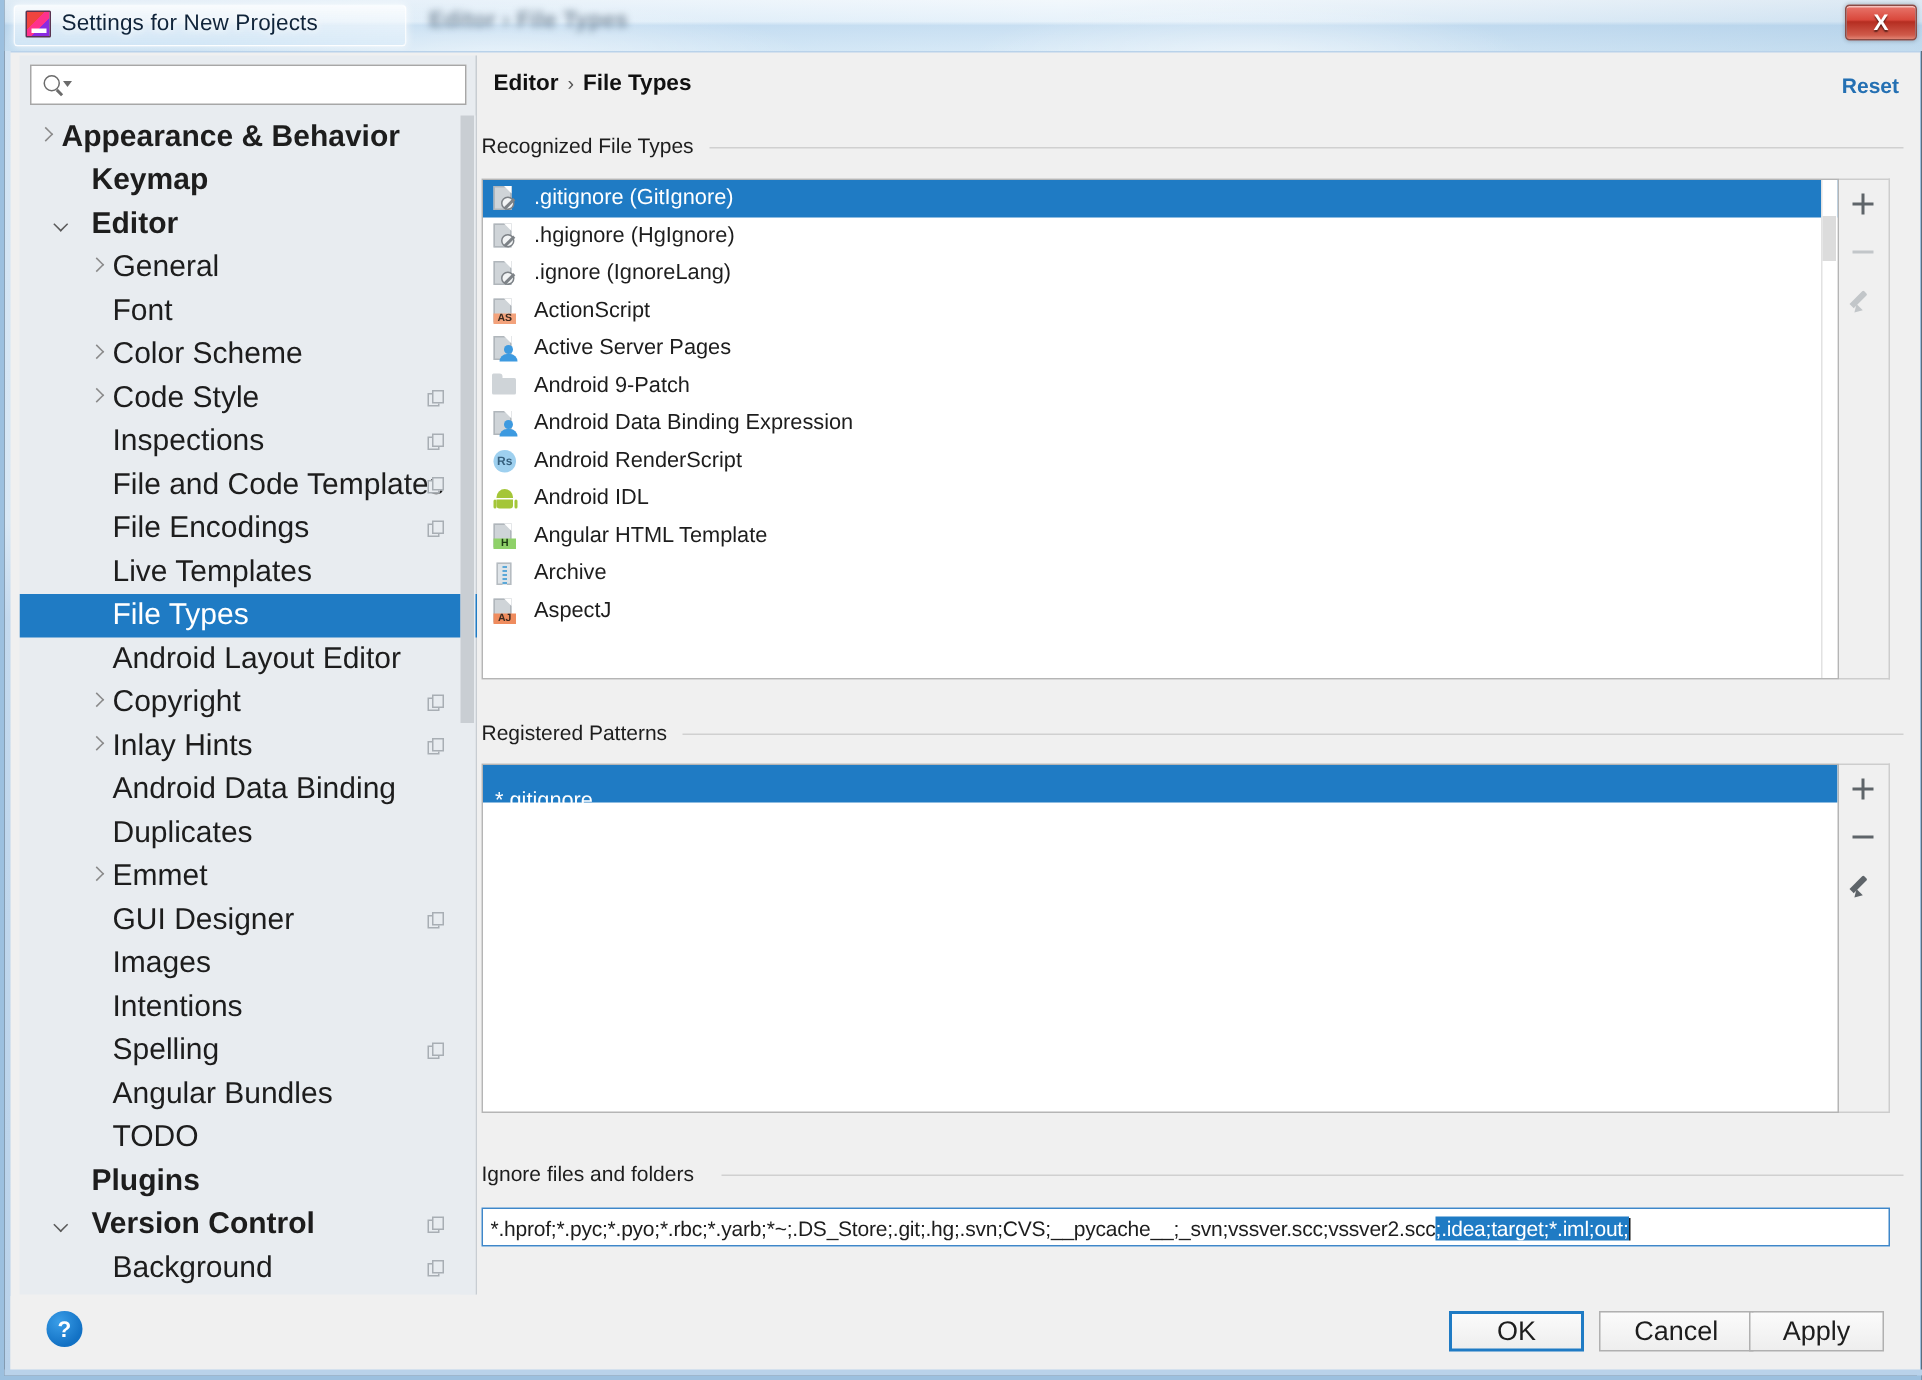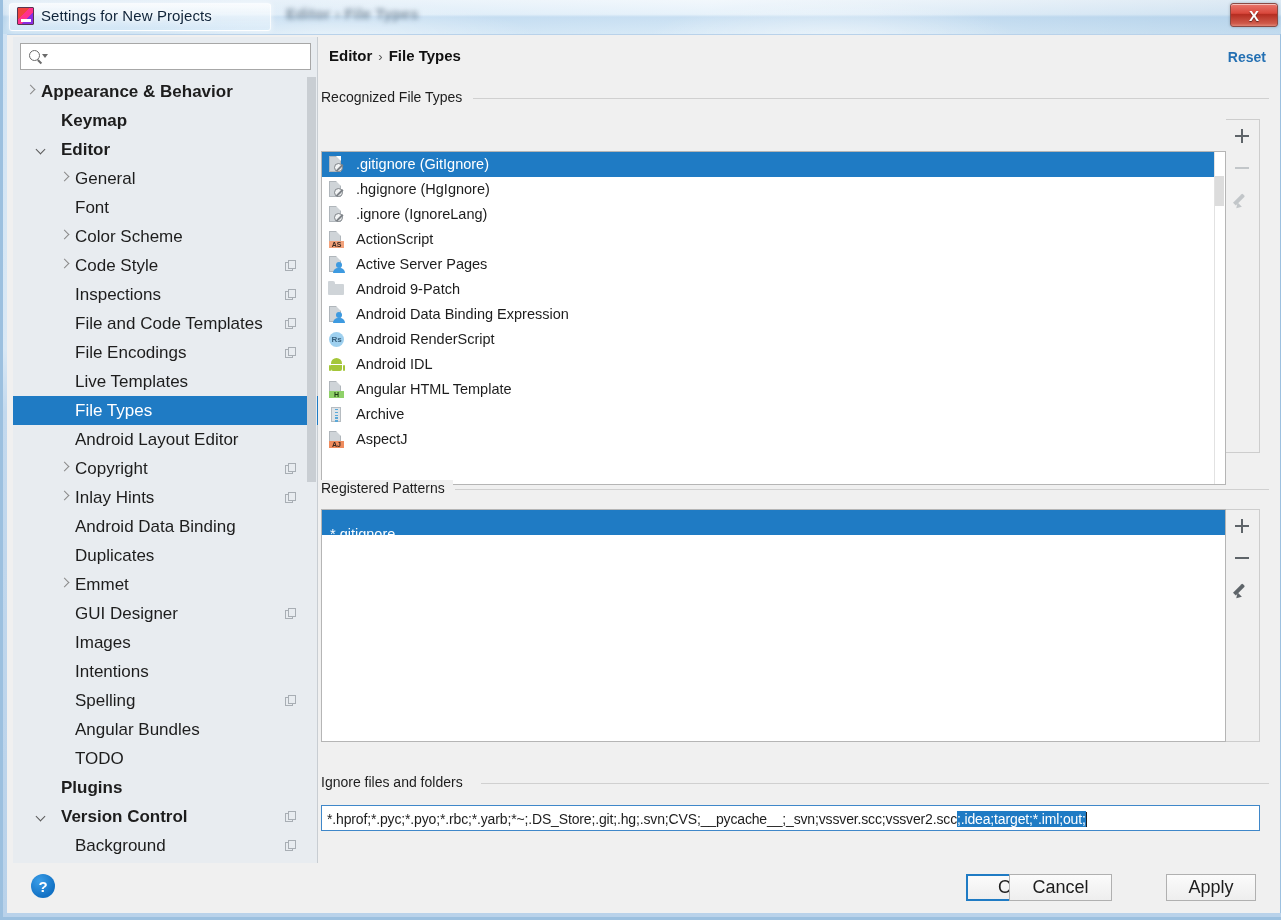--- a/index.html
+++ b/index.html
@@ -164,21 +164,21 @@
     transform: rotate(-45deg);
   }
   .arrow-down::before {
     content:""; position:absolute; left:0px; top:2px;
     width:6px; height:6px;
     border-right:1.8px solid #5a5a5a; border-bottom:1.8px solid #5a5a5a;
     transform: rotate(45deg);
   }
   .tree-label {
     position:absolute;
-    font-size:17px; color:#1d1d1d;
+    font-size:20px; color:#1d1d1d;
   }
   .tree-row.bold .tree-label { font-weight: bold; }
   .tree-row.selected { background:#1f7bc4; }
   .tree-row.selected .tree-label { color:#ffffff; }
   .copy-icon {
     position:absolute; right:22px; top:9px;
     width:11px; height:11px;
   }
   .copy-icon .b {
     position:absolute; left:0; top:2px; width:8px; height:9px;
@@ -584,21 +584,21 @@
       <div id="breadcrumb">
         <span>Editor</span><span class="sep">›</span><span>File Types</span>
       </div>
       <div id="reset-link">Reset</div>
 
       <div class="section-label-row" style="top:52px;">
         <div class="section-label">Recognized File Types</div>
         <div class="section-rule" style="left:152px; right:2px;"></div>
       </div>
 
-      <div class="list-panel" id="recognized-list" style="left:2px; top:82px; width:905px; height:334px;margin-top:32px;">
+      <div class="list-panel" id="recognized-list" style="left:2px; top:82px; width:905px; height:334px;">
         <div class="list-row selected">
             <span class="fticon">
               <span class="doc-base"></span>
               <span class="doc-fold"></span>
               <span class="badge-ban"></span>
             </span>
             <span class="ftlabel">.gitignore (GitIgnore)</span>
           </div>
           <div class="list-row">
             <span class="fticon">
@@ -742,20 +742,20 @@
         <div id="ignore-text">
           <span>*.hprof;*.pyc;*.pyo;*.rbc;*.yarb;*~;.DS_Store;.git;.hg;.svn;CVS;__pycache__;_svn;vssver.scc;vssver2.scc</span><span class="sel">;.idea;target;*.iml;out;</span><span class="caret"></span>
         </div>
       </div>
 
     </div>
 
     <div id="bottom-bar">
       <div id="help-btn">?</div>
       <div class="dlg-btn primary" style="left:959px; width:90px;">OK</div>
-      <div class="dlg-btn" style="left:1002px; width:103px;">Cancel</div>
+      <div class="dlg-btn" style="left:1059px; width:103px;">Cancel</div>
       <div class="dlg-btn" style="left:1159px; width:90px;">Apply</div>
     </div>
 
   </div>
 
   <div id="window-bottom-edge"></div>
 </div>
 
 </body></html>

